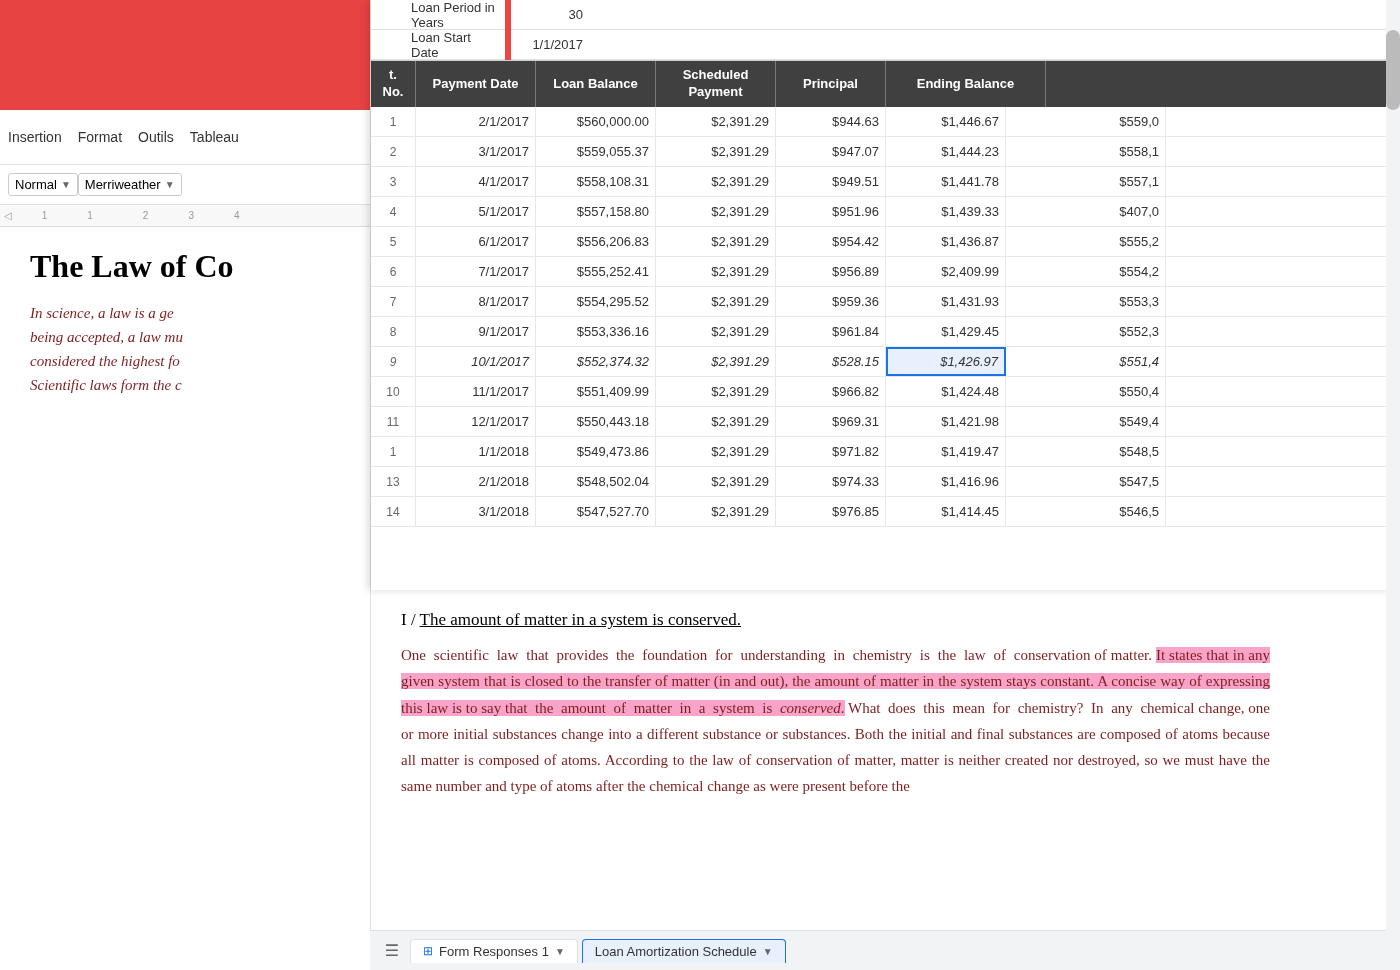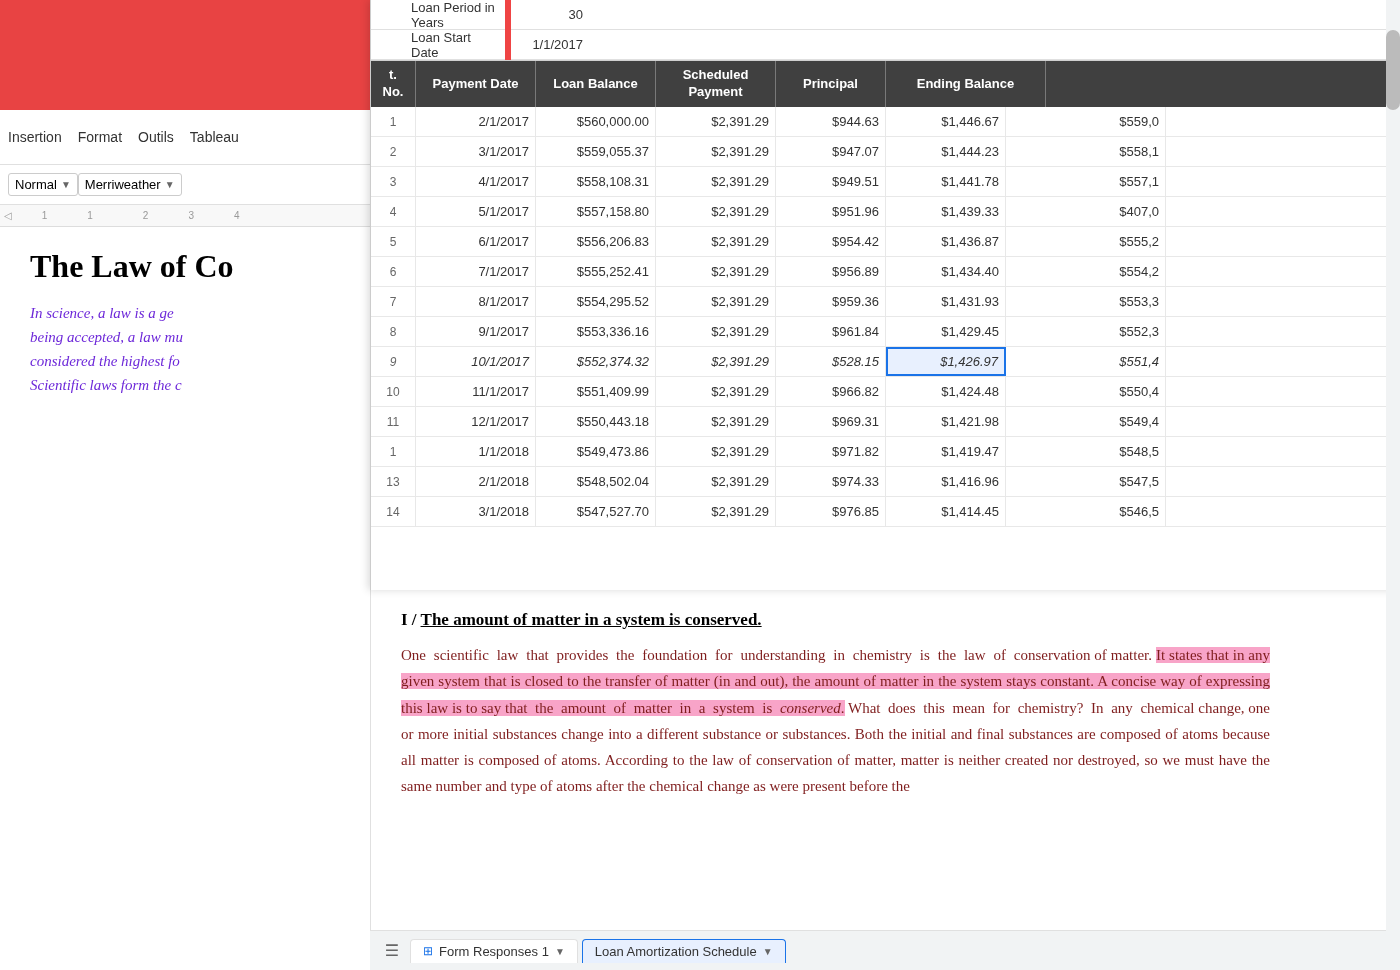--- a/index.html
+++ b/index.html
@@ -114,21 +114,21 @@
       font-weight: bold;
       color: #000;
       margin-bottom: 16px;
       line-height: 1.2;
     }
 
     .docs-italic-block {
       font-family: 'Times New Roman', Times, serif;
       font-size: 15px;
       font-style: italic;
-      color: #6d28d9;
+      color: #7f1d1d;
       line-height: 1.6;
       margin-bottom: 20px;
     }
 
     .highlight-pink {
       background-color: #f8a4c8;
     }
 
     .italic-text {
       font-style: italic;
@@ -310,21 +310,21 @@
       background: #fff;
       z-index: 5;
       padding: 20px 30px;
       overflow: hidden;
       border-left: 1px solid #e0e0e0;
     }
 
     .docs-bottom-title {
       font-family: 'Times New Roman', Times, serif;
       font-size: 17px;
-      font-weight: bold;
+      font-weight: normal;
       color: #000;
       margin-bottom: 12px;
     }
 
     .docs-bottom-title span.underline {
       text-decoration: underline;
     }
 
     .docs-bottom-body {
       font-family: 'Times New Roman', Times, serif;
@@ -475,21 +475,21 @@
       <div class="data-cell col-principal cell-right">$954.42</div>
       <div class="data-cell col-interest cell-right">$1,436.87</div>
       <div class="data-cell col-ending cell-right">$555,2</div>
     </div>
       <div class="data-row">
       <div class="data-cell row-num-col cell-center">6</div>
       <div class="data-cell col-payment-date cell-right">7/1/2017</div>
       <div class="data-cell col-loan-balance cell-right">$555,252.41</div>
       <div class="data-cell col-scheduled cell-right">$2,391.29</div>
       <div class="data-cell col-principal cell-right">$956.89</div>
-      <div class="data-cell col-interest cell-right">$1,434.40</div>
+      <div class="data-cell col-interest cell-right">$2,409.99</div>
       <div class="data-cell col-ending cell-right">$554,2</div>
     </div>
       <div class="data-row">
       <div class="data-cell row-num-col cell-center">7</div>
       <div class="data-cell col-payment-date cell-right">8/1/2017</div>
       <div class="data-cell col-loan-balance cell-right">$554,295.52</div>
       <div class="data-cell col-scheduled cell-right">$2,391.29</div>
       <div class="data-cell col-principal cell-right">$959.36</div>
       <div class="data-cell col-interest cell-right">$1,431.93</div>
       <div class="data-cell col-ending cell-right">$553,3</div>

